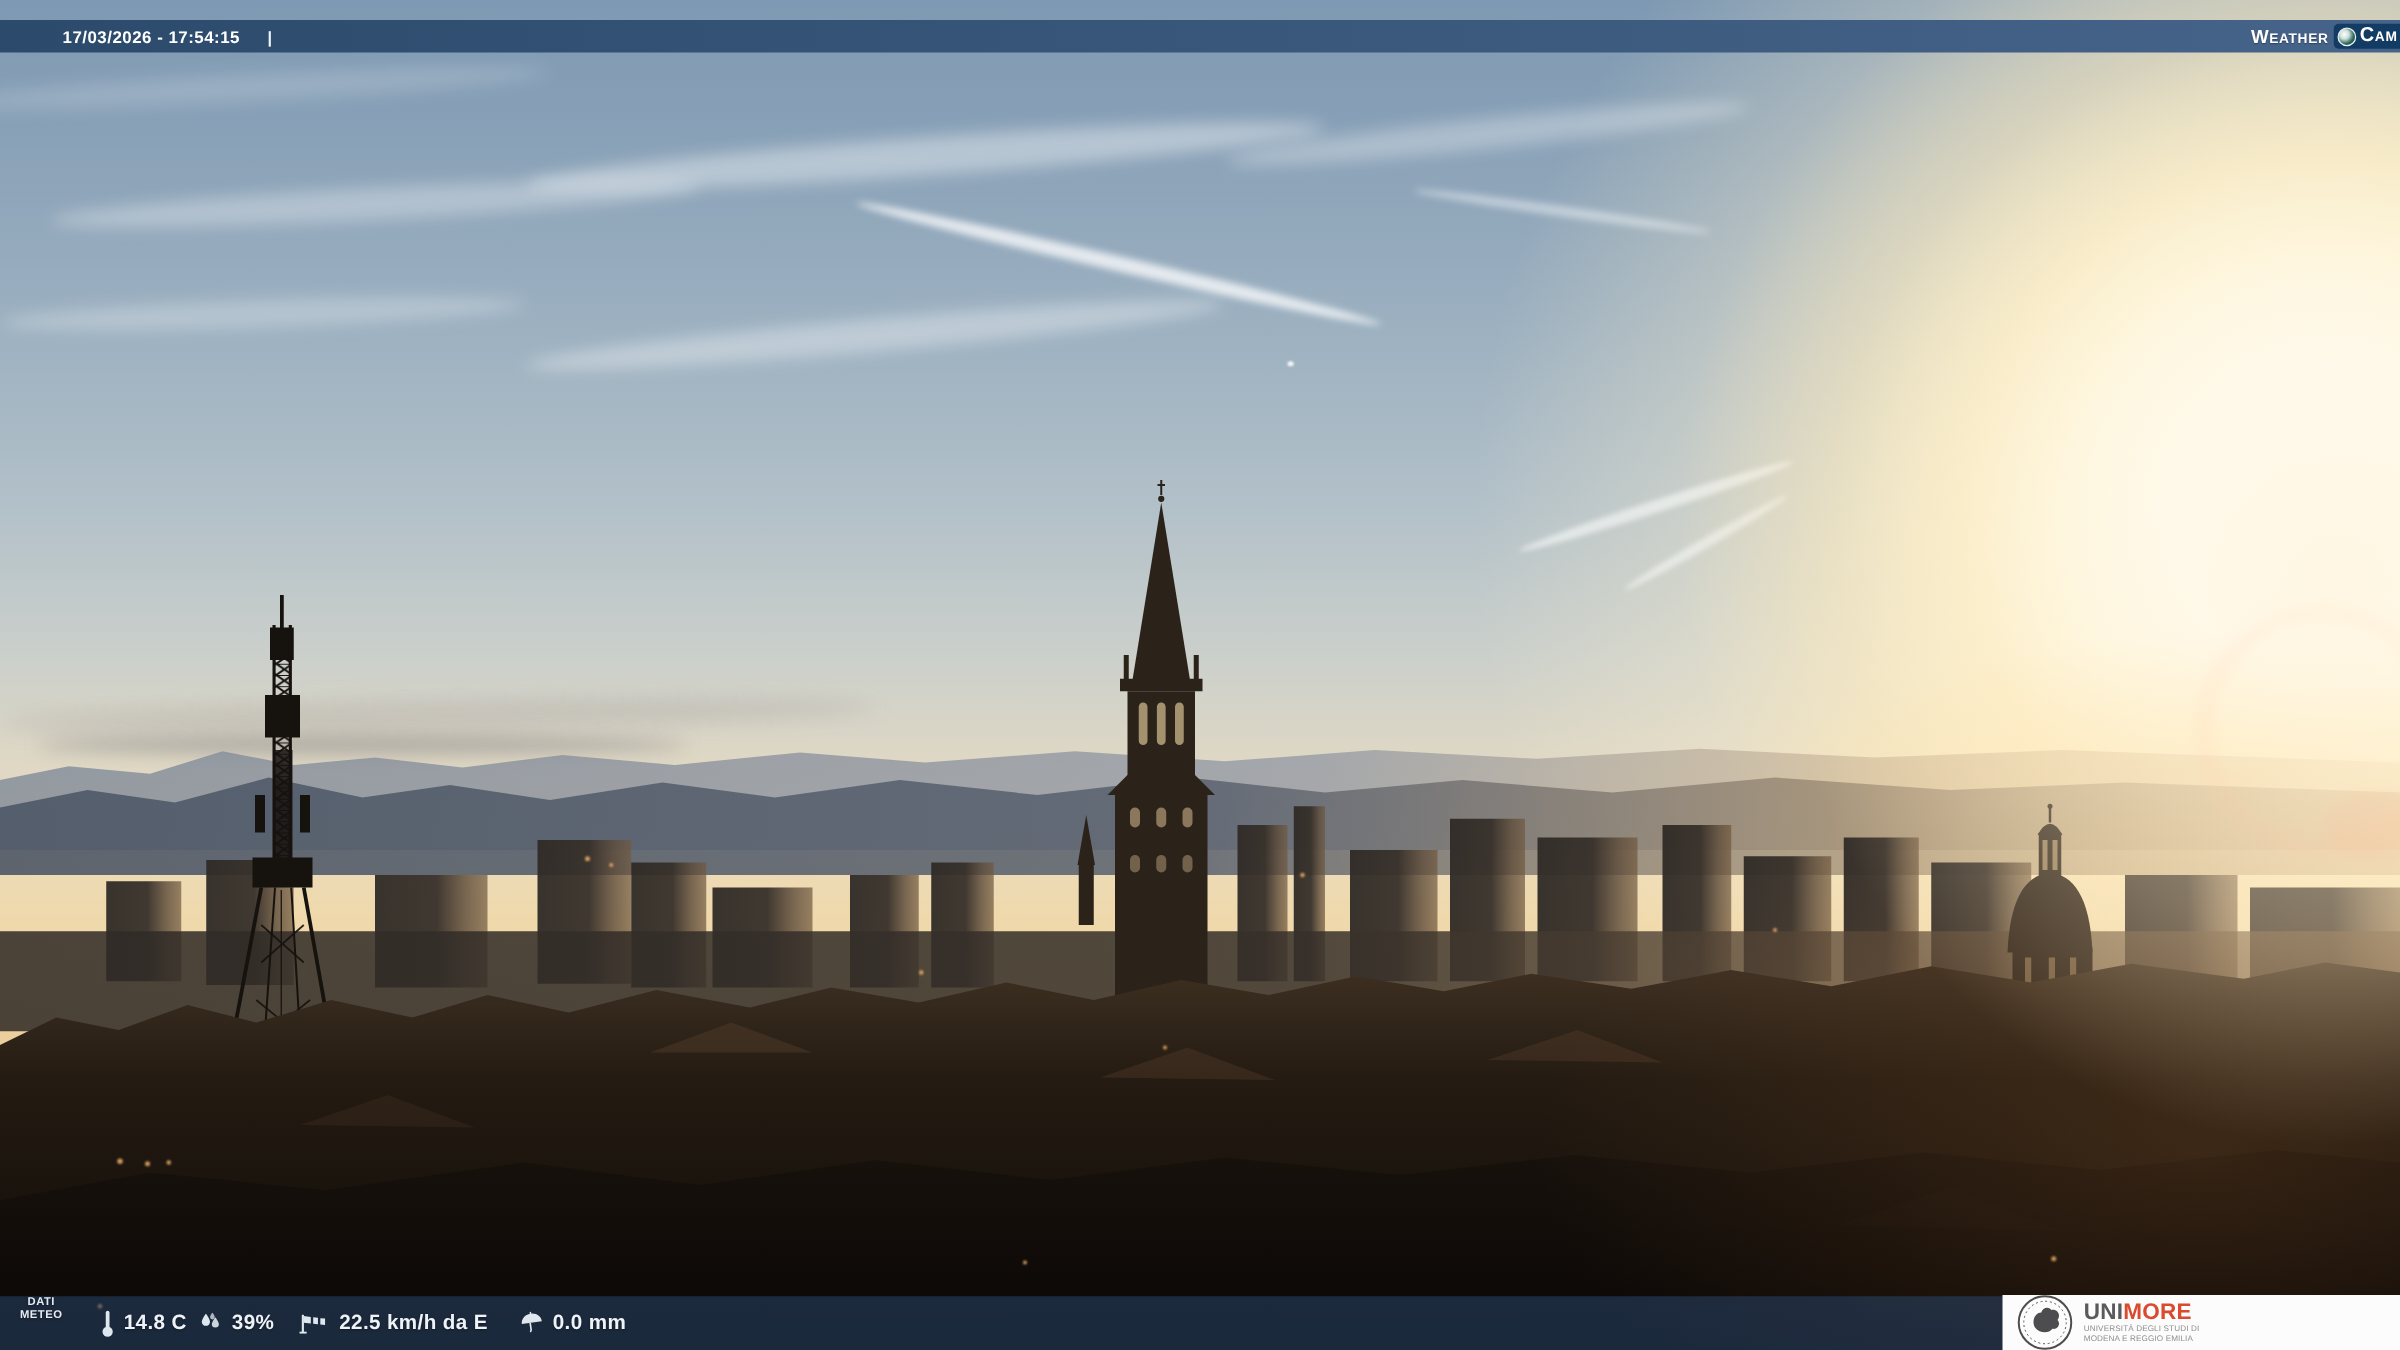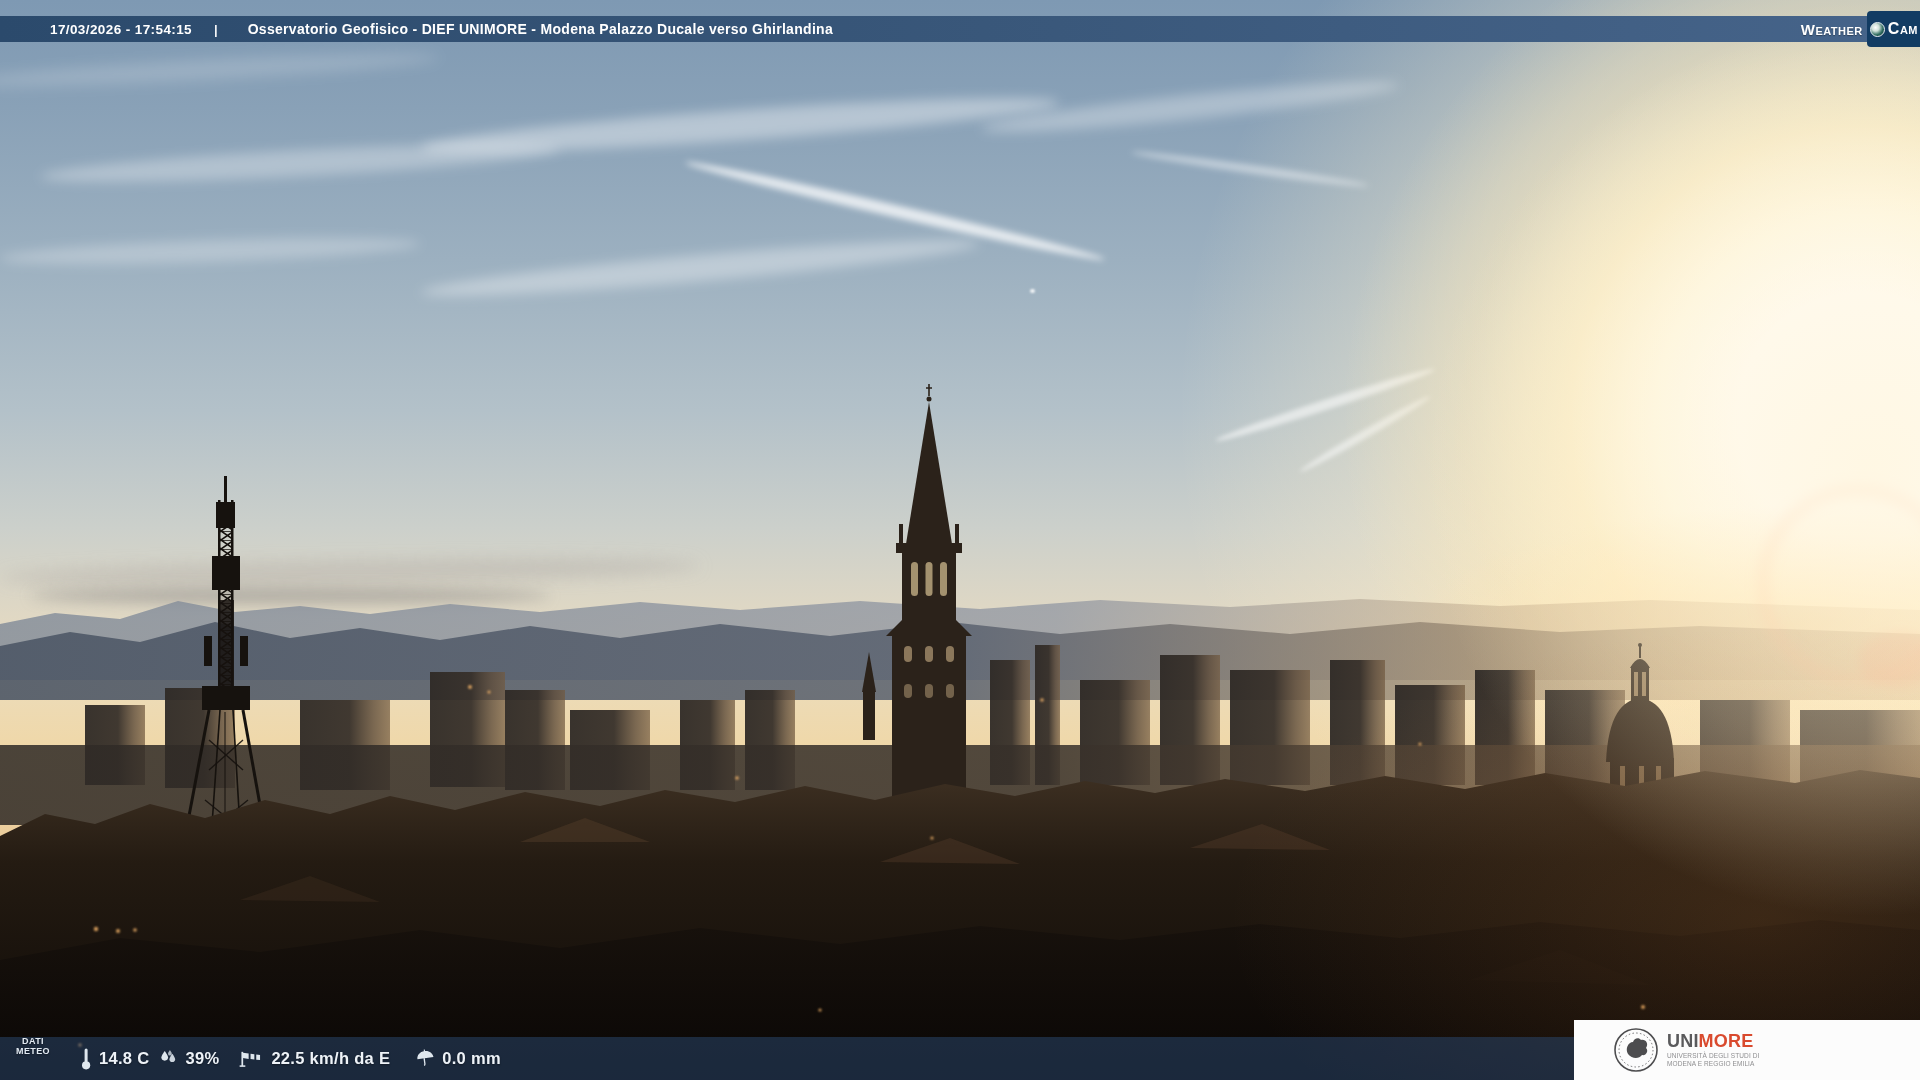--- a/index.html
+++ b/index.html
@@ -35,21 +35,21 @@
   
   .topbar{position:absolute;top:16px;left:0;width:100%;height:26px;
     background:linear-gradient(90deg,#2b4a6c 0%,#3a587b 55%,#46648a 100%);
     display:flex;align-items:center;color:#fff;font-weight:bold;z-index:10;}
   .dt{margin-left:50px;font-size:13.5px;letter-spacing:.4px;white-space:nowrap;}
   .sep{margin-left:22px;font-size:13px;opacity:.95;}
   .ttl{margin-left:30px;font-size:14px;letter-spacing:.3px;white-space:nowrap;}
   .wclogo{position:absolute;right:0;top:0;height:26px;display:flex;align-items:center;}
   .wc1{font-variant:small-caps;font-size:15px;font-weight:bold;letter-spacing:.5px;
     text-shadow:0 1px 1px rgba(0,0,0,.35);margin-left:28px;}
-  .wcbadge{margin-left:4px;height:36px;background:#123c63;border-radius:4px 0 0 4px;
+  .wcbadge{margin-left:4px;height:20px;background:#123c63;border-radius:4px 0 0 4px;
     display:flex;align-items:center;padding:0 2px 0 3px;}
   .lens{width:13px;height:13px;border-radius:50%;border:1.5px solid #e9eff3;
     background:radial-gradient(circle at 35% 35%,#ffffff 0%,#cfe0d8 30%,#2e6b5e 62%,#112a33 100%);
     display:inline-block;}
   .wc2{font-variant:small-caps;font-size:16px;font-weight:bold;margin-left:3px;
     letter-spacing:.5px;}
 
   
   .botbar{position:absolute;left:0;bottom:0;width:100%;height:43px;
     background:rgba(42,70,105,.55);display:flex;
@@ -57,22 +57,22 @@
   .datilabel{font-size:9px;font-weight:bold;line-height:9.5px;text-align:center;
     margin-left:16px;letter-spacing:.4px;color:#e2eaf2;
     text-shadow:0 1px 2px rgba(0,0,0,.4);}
   .metric{display:flex;align-items:center;gap:7px;font-size:16.5px;font-weight:bold;
     letter-spacing:.3px;text-shadow:0 1px 2px rgba(0,0,0,.4);white-space:nowrap;}
   .m1{margin-left:30px}.m2{margin-left:10px}.m3{margin-left:20px}.m4{margin-left:26px}
   .micon{display:inline-flex;align-items:center;}
   .micon svg{fill:#dfe7ee;}
 
   
-  .uni{position:absolute;right:0;bottom:0;width:318px;height:60px;background:#fcfcfc;
-    display:flex;align-items:center;z-index:11;padding-left:28px;}
+  .uni{position:absolute;right:0;bottom:0;width:318px;height:44px;background:#fcfcfc;
+    display:flex;align-items:center;z-index:11;}
   .seal{width:46px;height:46px;margin-left:11px;flex:0 0 auto;}
   .wordblock{margin-left:8px;flex:0 0 auto;}
   .wm{font-size:18px;font-weight:bold;letter-spacing:.2px;color:#5a5a5c;line-height:18px;}
   .wm-more{color:#d94a2e;}
   .unisub{font-size:6.5px;color:#8e8e90;line-height:7.6px;letter-spacing:.1px;margin-top:2px;}
   .orgblock{margin-left:10px;font-size:16px;color:#717173;line-height:20.5px;}
 </style>
 </head>
 <body>
 
@@ -257,21 +257,20 @@
       <ellipse cx="1900" cy="660" rx="42" ry="28" fill="rgba(250,150,120,.22)"></ellipse>
     </g>
   </svg>
 
   <div class="haze"></div>
   <div class="warmfg"></div>
 
   <div class="topbar">
     <span class="dt">17/03/2026 - 17:54:15</span>
     <span class="sep">|</span>
-    <span class="ttl">Osservatorio Geofisico - DIEF UNIMORE - Modena Palazzo Ducale verso Ghirlandina</span>
     <div class="wclogo">
       <span class="wc1">Weather</span>
       <span class="wcbadge">
         <span class="lens"></span>
         <span class="wc2">Cam</span>
       </span>
     </div>
   </div>
 
   <div class="botbar">

